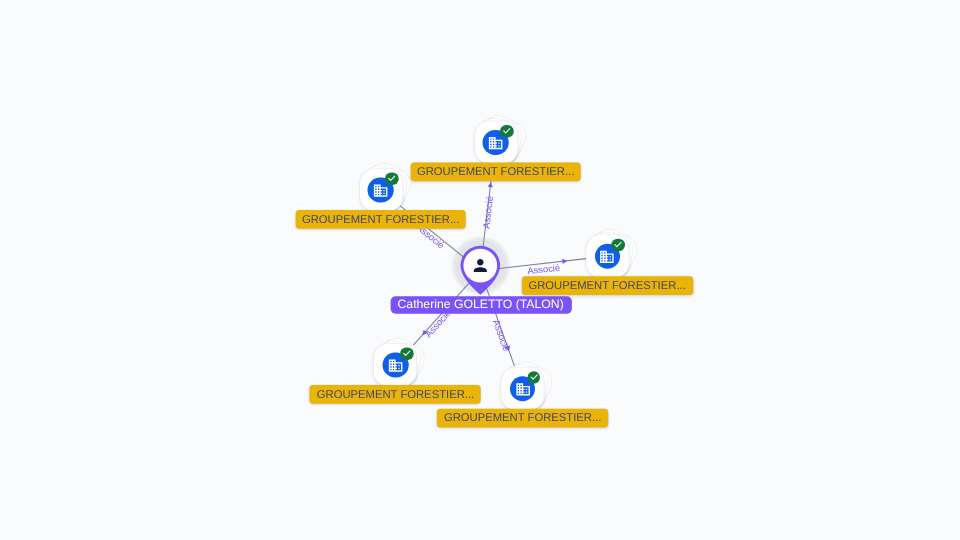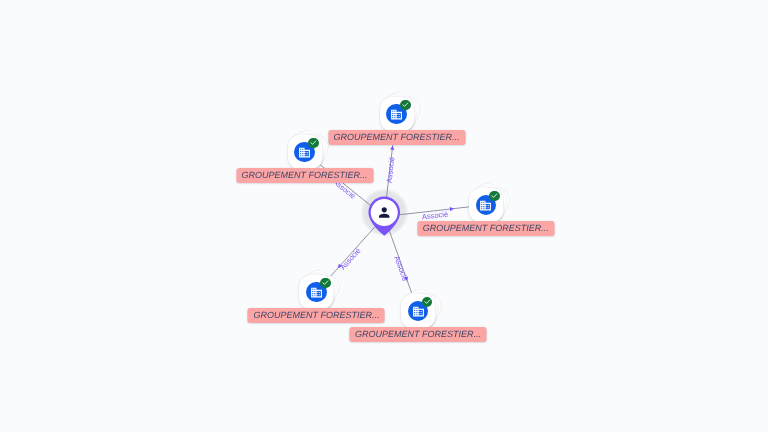--- a/index.html
+++ b/index.html
@@ -8,22 +8,22 @@
 #stage{position:relative;width:768px;height:432px;}
 svg.graph{position:absolute;left:0;top:0;width:768px;height:432px;overflow:visible;}
 .node{position:absolute;width:0;height:0;}
 .card{position:absolute;left:-17px;top:-17px;width:34px;height:34px;border-radius:11.5px;background:#fff;
   box-shadow:0 0 0 .5px rgba(125,130,155,.13), 0 1px 2px rgba(60,64,90,.07);}
 .card.c3{transform:translate(4.2px,-2.4px) rotate(25deg);}
 .card.c2{transform:translate(2.1px,-1.2px) rotate(12.5deg);}
 .card.c1{box-shadow:0 0 0 .5px rgba(125,130,155,.13), 0 1.2px 3px rgba(60,64,90,.10);}
 .iconcircle{position:absolute;left:-10.2px;top:-10.2px;width:20.4px;height:20.4px;border-radius:50%;background:#0f5fe8;display:flex;align-items:center;justify-content:center;}
 .badge{position:absolute;left:3.55px;top:-14.4px;width:10.7px;height:10.7px;border-radius:50%;background:#14783a;display:flex;align-items:center;justify-content:center;overflow:hidden;}
-.nodelabel{position:absolute;background:#fca5a5;border-radius:3px;height:14.5px;line-height:14.5px;padding:0 5.5px;font-size:9px;color:#3f4666;white-space:nowrap;
-  box-shadow:0 1px 2px rgba(60,64,90,.13), 0 0 0 .5px rgba(130,135,160,.10);transform:translateX(-50%);font-style:italic;}
+.nodelabel{position:absolute;background:#eab308;border-radius:3px;height:14.5px;line-height:14.5px;padding:0 5.5px;font-size:9px;color:#3f4666;white-space:nowrap;
+  box-shadow:0 1px 2px rgba(60,64,90,.13), 0 0 0 .5px rgba(130,135,160,.10);transform:translateX(-50%);}
 .pin{position:absolute;}
 .pinlabel{position:absolute;background:#7a53f7;border-radius:4px;height:14px;line-height:14px;padding:0 6px;font-size:9.8px;color:#fff;white-space:nowrap;transform:translateX(-50%);}
 .halo{position:absolute;border-radius:50%;background:radial-gradient(circle closest-side, #e3e4e8 0%, #e3e4e8 78%, rgba(227,228,232,.75) 88%, rgba(232,233,237,.30) 95%, rgba(250,251,253,0) 100%);}
 </style>
 </head>
 <body>
 
 <div id="stage">
     <div class="halo" style="left: 360px; top: 187.5px; width: 49px; height: 49px;"></div>
   <svg class="graph" viewBox="0 0 768 432">
@@ -133,13 +133,14 @@
       </div>
     </div>
     <div class="nodelabel" style="left: 418.1px; top: 327px;">GROUPEMENT FORESTIER...</div>
     <div class="pin" style="left: 368.25px; top: 195.55px;"><svg width="32.5" height="40.4" viewBox="0 0 32.5 40.4">
         <path fill="#7a53f7" d="M16.25 0.6 C7.5 0.6 0.4 7.7 0.4 16.45 C0.4 23.8 7.4 32.6 16.25 39.8 C25.1 32.6 32.1 23.8 32.1 16.45 C32.1 7.7 25 0.6 16.25 0.6 Z"></path>
         <circle cx="16.25" cy="16.45" r="13.5" fill="#fdfdff"></circle>
         <g transform="translate(16.25,16.45) scale(0.655) translate(-12,-12)">
           <path fill="#131a3a" d="M12 12c2.21 0 4-1.79 4-4s-1.79-4-4-4-4 1.79-4 4 1.79 4 4 4zm0 2c-2.67 0-8 1.34-8 4v2h16v-2c0-2.66-5.33-4-8-4z"></path>
         </g>
       </svg></div>
+    <div class="pinlabel" style="left: 384.5px; top: 237px;">Catherine GOLETTO (TALON)</div>
   </div>
 
 </body></html>

